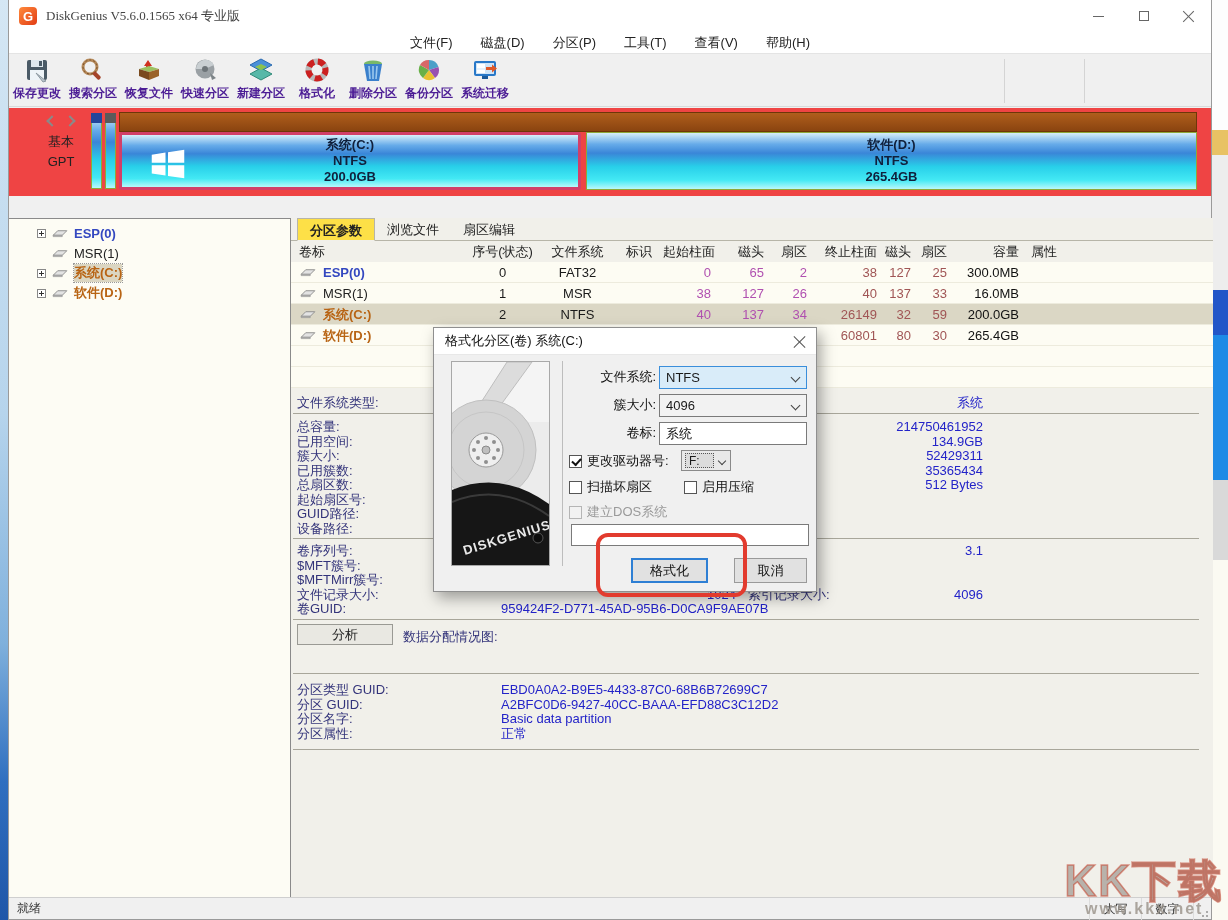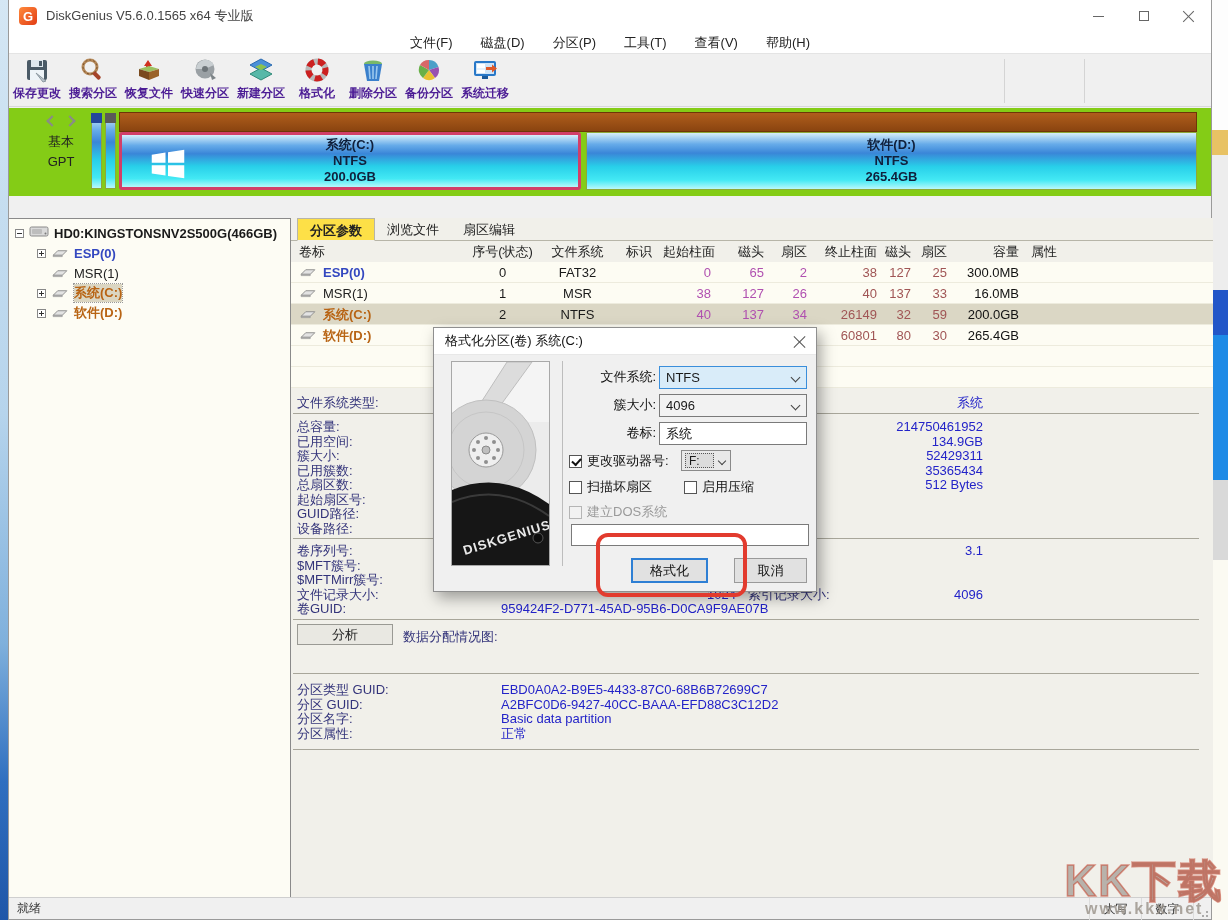--- a/index.html
+++ b/index.html
@@ -13,41 +13,41 @@
   .wall-right { position:absolute; right:0; top:0; width:16px; height:920px; background:#e8e8e8; }
   .wr-seg { position:absolute; left:0; width:16px; }
 
   
   #win { position:absolute; left:8px; top:0; width:1204px; height:920px;
     background:#f0f0f0; border:1px solid #9a9a9a; border-top:none; }
   .titlebar { position:absolute; left:0; top:0; width:100%; height:32px; background:#ffffff; display:flex; align-items:center; }
   .app-icon { width:18px; height:18px; margin-left:10px; border-radius:4px;
     background:linear-gradient(135deg,#ff8a3c,#e23c14); color:#fff; font-weight:bold; font-size:13px;
     display:flex; align-items:center; justify-content:center; }
-  .title-text { margin-left:9px; font-size:13px; color:#444; }
+  .title-text { margin-left:9px; font-size:13px; color:#444;font-family:Liberation Serif, serif; }
   .win-controls { position:absolute; right:0; top:0; height:32px; display:flex; }
   .wc { width:45px; height:32px; display:flex; align-items:center; justify-content:center; }
   .wc-min i { display:block; width:11px; height:0; border-top:1px solid #666; }
   .wc-max i { display:block; width:10px; height:10px; border:1px solid #666; }
   .wc-close i { position:relative; display:block; width:12px; height:12px; }
   .wc-close i::before,.wc-close i::after { content:""; position:absolute; left:5px; top:-1px; width:1px; height:15px; background:#666; }
   .wc-close i::before { transform:rotate(45deg); } .wc-close i::after { transform:rotate(-45deg); }
 
   .menubar { position:absolute; left:0; top:32px; width:100%; height:22px; background:#ffffff;
     display:flex; align-items:center; border-bottom:1px solid #e4e4e4;justify-content:center; }
   .menu-item { padding:0 14px; font-size:13px; color:#222; }
 
   .toolbar { position:absolute; left:0; top:55px; width:100%; height:52px; background:#f0f0f0; border-bottom:1px solid #d9d9d9; display:flex; }
   .tbtn { width:56px; height:50px; display:flex; flex-direction:column; align-items:center; justify-content:flex-start; padding-top:2px; }
   .tbtn svg { width:26px; height:26px; }
   .tbtn .tlabel { font-size:12px; color:#4c1d95; line-height:14px; white-space:nowrap;font-weight:bold; }
   .tb-sep { position:absolute; top:4px; width:1px; height:44px; background:#d4d4d4; }
 
   
-  .diskbar { position:absolute; left:0; top:108px; width:100%; height:88px; background:#84cc16; }
+  .diskbar { position:absolute; left:0; top:108px; width:100%; height:88px; background:#ef4444; }
   .dg-nav { position:absolute; left:24px; top:6px; width:56px; text-align:center; }
   .dg-arrows { display:flex; justify-content:center; gap:10px; height:16px; }
   .chev { width:8px; height:8px; border-left:2px solid #8a8a8a; border-bottom:2px solid #8a8a8a; margin-top:3px; }
   .chev.left { transform:rotate(45deg); } .chev.right { transform:rotate(225deg); }
   .dg-mode { font-size:13px; color:#222; line-height:17px; margin-top:3px; }
   .minibar { position:absolute; top:5px; width:11px; height:76px; border:1px solid #8ea838;
     background:linear-gradient(180deg,#d7effb 0%,#66abe9 22%,#3a86d8 38%,#28cfe9 62%,#43e9f4 86%,#b9f8fb 100%); }
   .minibar .cap { position:absolute; left:-1px; top:-1px; width:11px; height:10px; }
   .mini-esp { left:82px; } .mini-esp .cap { background:#23459a; }
   .mini-msr { left:96px; } .mini-msr .cap { background:#5a5a5a; }
@@ -348,29 +348,20 @@
             <div>265.4GB</div>
           </div>
         </div>
       </div>
     </div>
 
 
     <div class="main">
 
       <div class="tree">
-        <div class="titem root">
-          <span class="expander"></span>
-          <span class="hdd-ico"><svg width="20" height="13" viewBox="0 0 20 13">
-                <rect x="1" y="2" width="18" height="9" rx="1.5" fill="#d9d9d9" stroke="#8a8a8a"></rect>
-                <rect x="3" y="4" width="10" height="5" rx="1" fill="#bdbdbd"></rect>
-                <circle cx="16.5" cy="8.5" r="1" fill="#7a7a7a"></circle>
-              </svg></span>
-          <span>HD0:KINGSTONSNV2S500G(466GB)</span>
-        </div>
         <div class="titem child">
           <span class="expander plus"></span>
           <span class="part-ico"><svg width="18" height="10" viewBox="0 0 19 11">
                 <use href="#partico"></use>
               </svg></span>
           <span class="t-blue">ESP(0)</span>
         </div>
         <div class="titem child">
           <span class="noexp"></span>
           <span class="part-ico"><svg width="18" height="10" viewBox="0 0 19 11">

